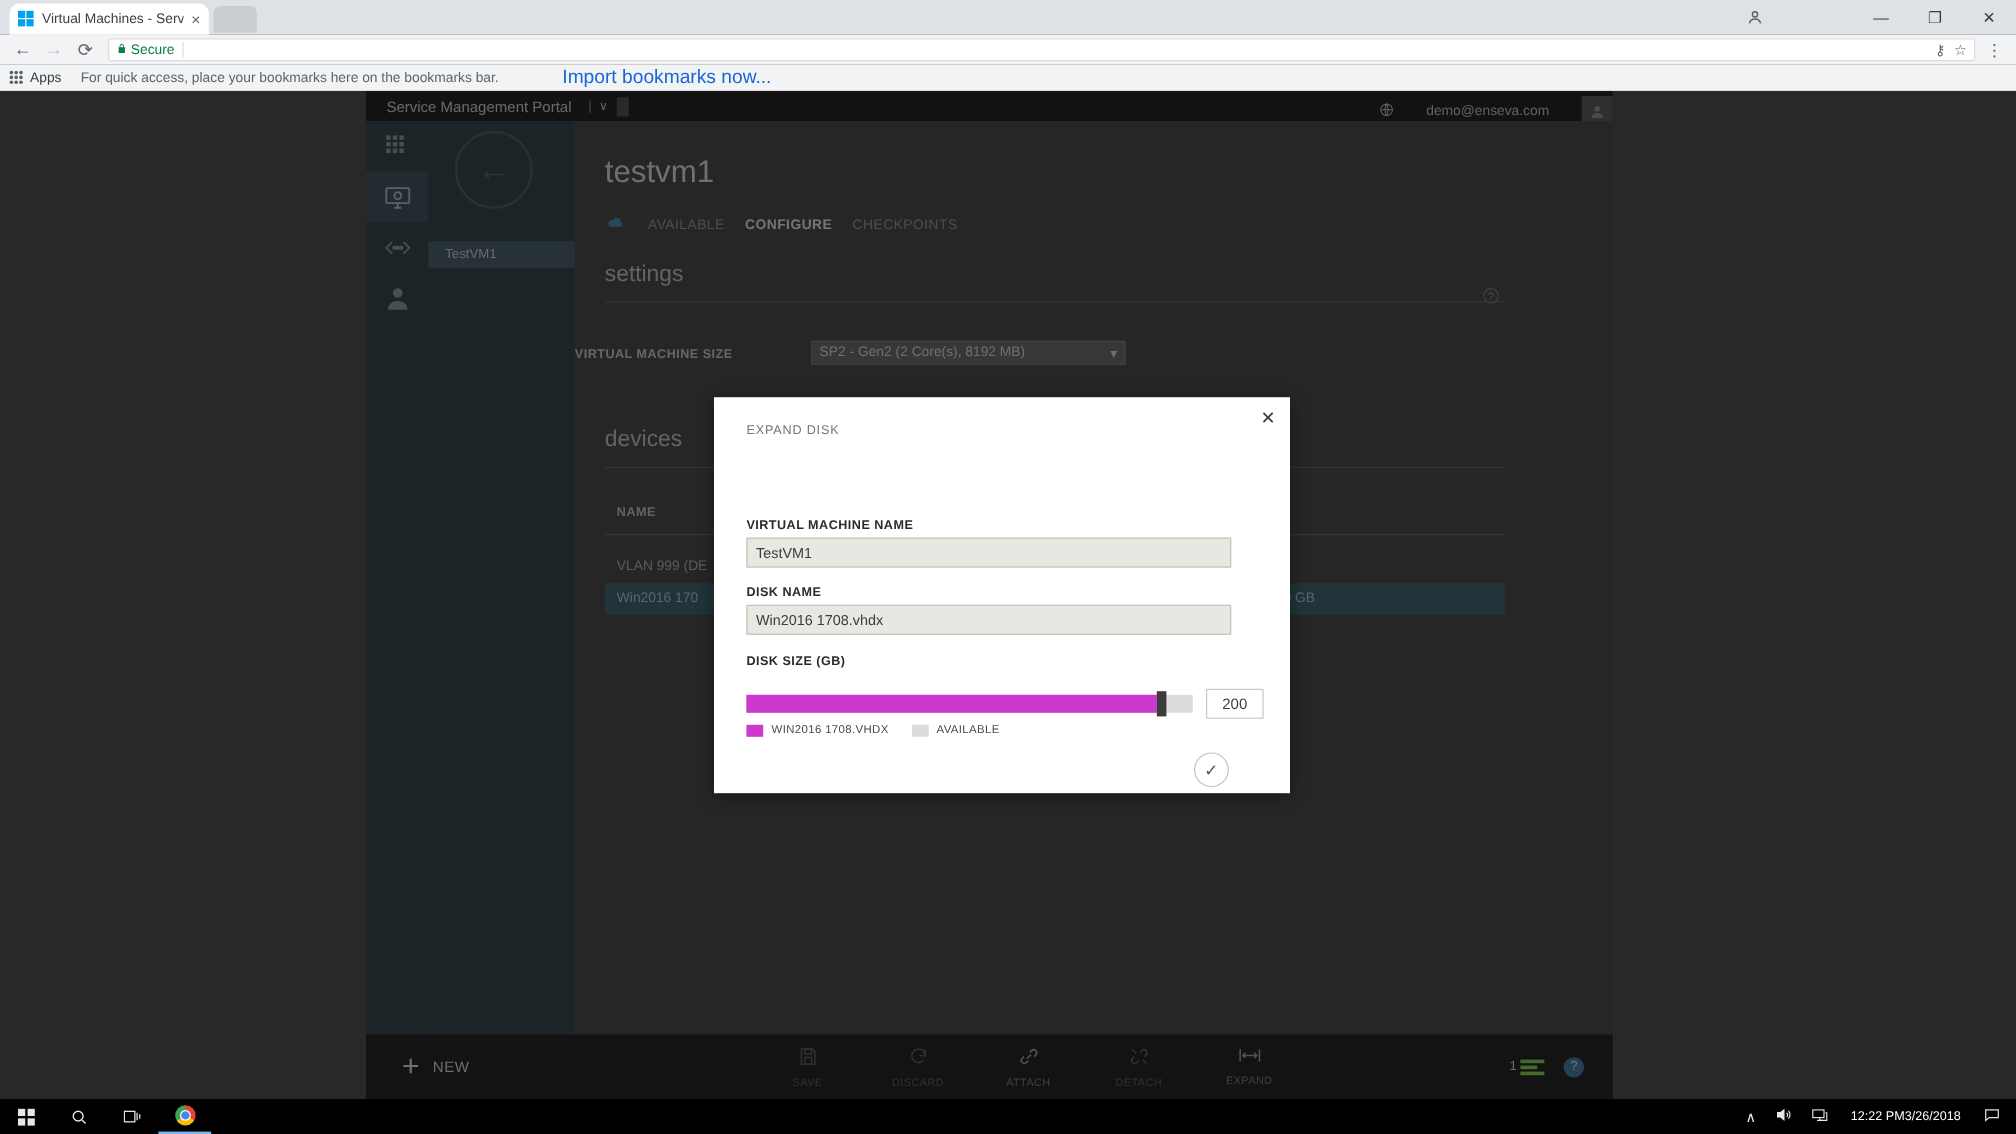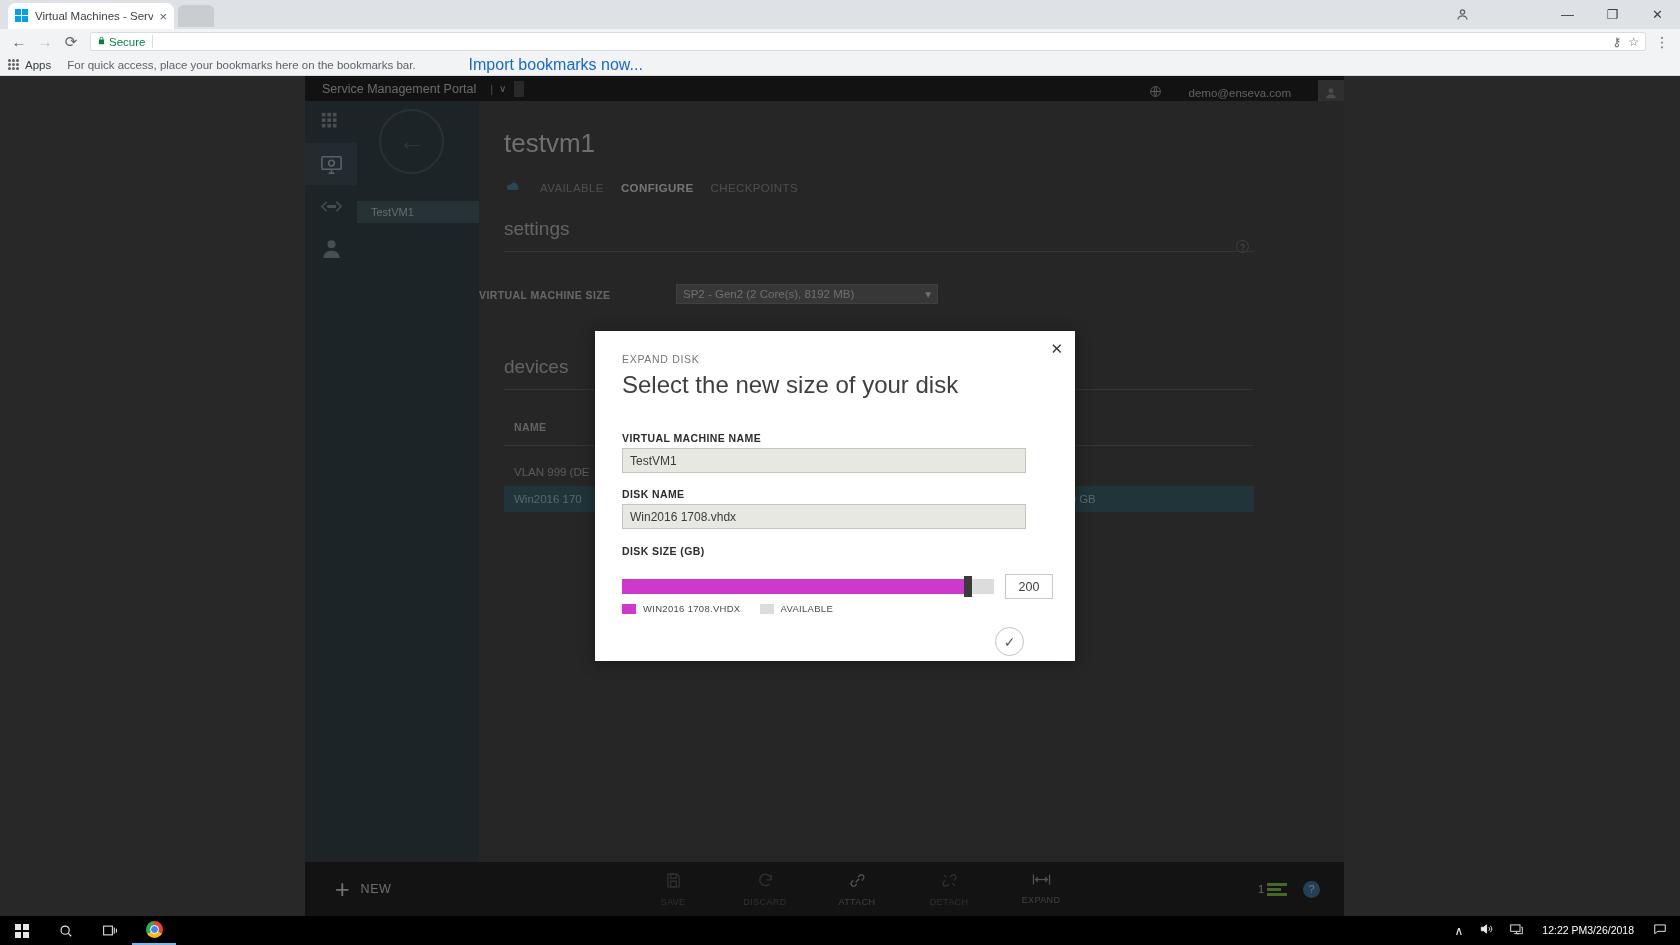--- a/index.html
+++ b/index.html
@@ -567,21 +567,20 @@
         </div>
         <div class="help-circ">?</div>
       </div>
     </div>
 
     <div class="modal-scrim"></div>
 
     <div class="modal">
       <div class="modal-close">✕</div>
       <div class="modal-eyebrow">EXPAND DISK</div>
-      <div class="modal-head">Select the new size of your disk</div>
 
       <div class="m-lbl" style="top:101px">VIRTUAL MACHINE NAME</div>
       <input class="m-input" style="top: 117px;" readonly="" value="TestVM1">
 
       <div class="m-lbl" style="top:157px">DISK NAME</div>
       <input class="m-input" style="top: 173px;" readonly="" value="Win2016 1708.vhdx">
 
       <div class="m-lbl" style="top:214px">DISK SIZE (GB)</div>
 
       <div class="slider-wrap">

